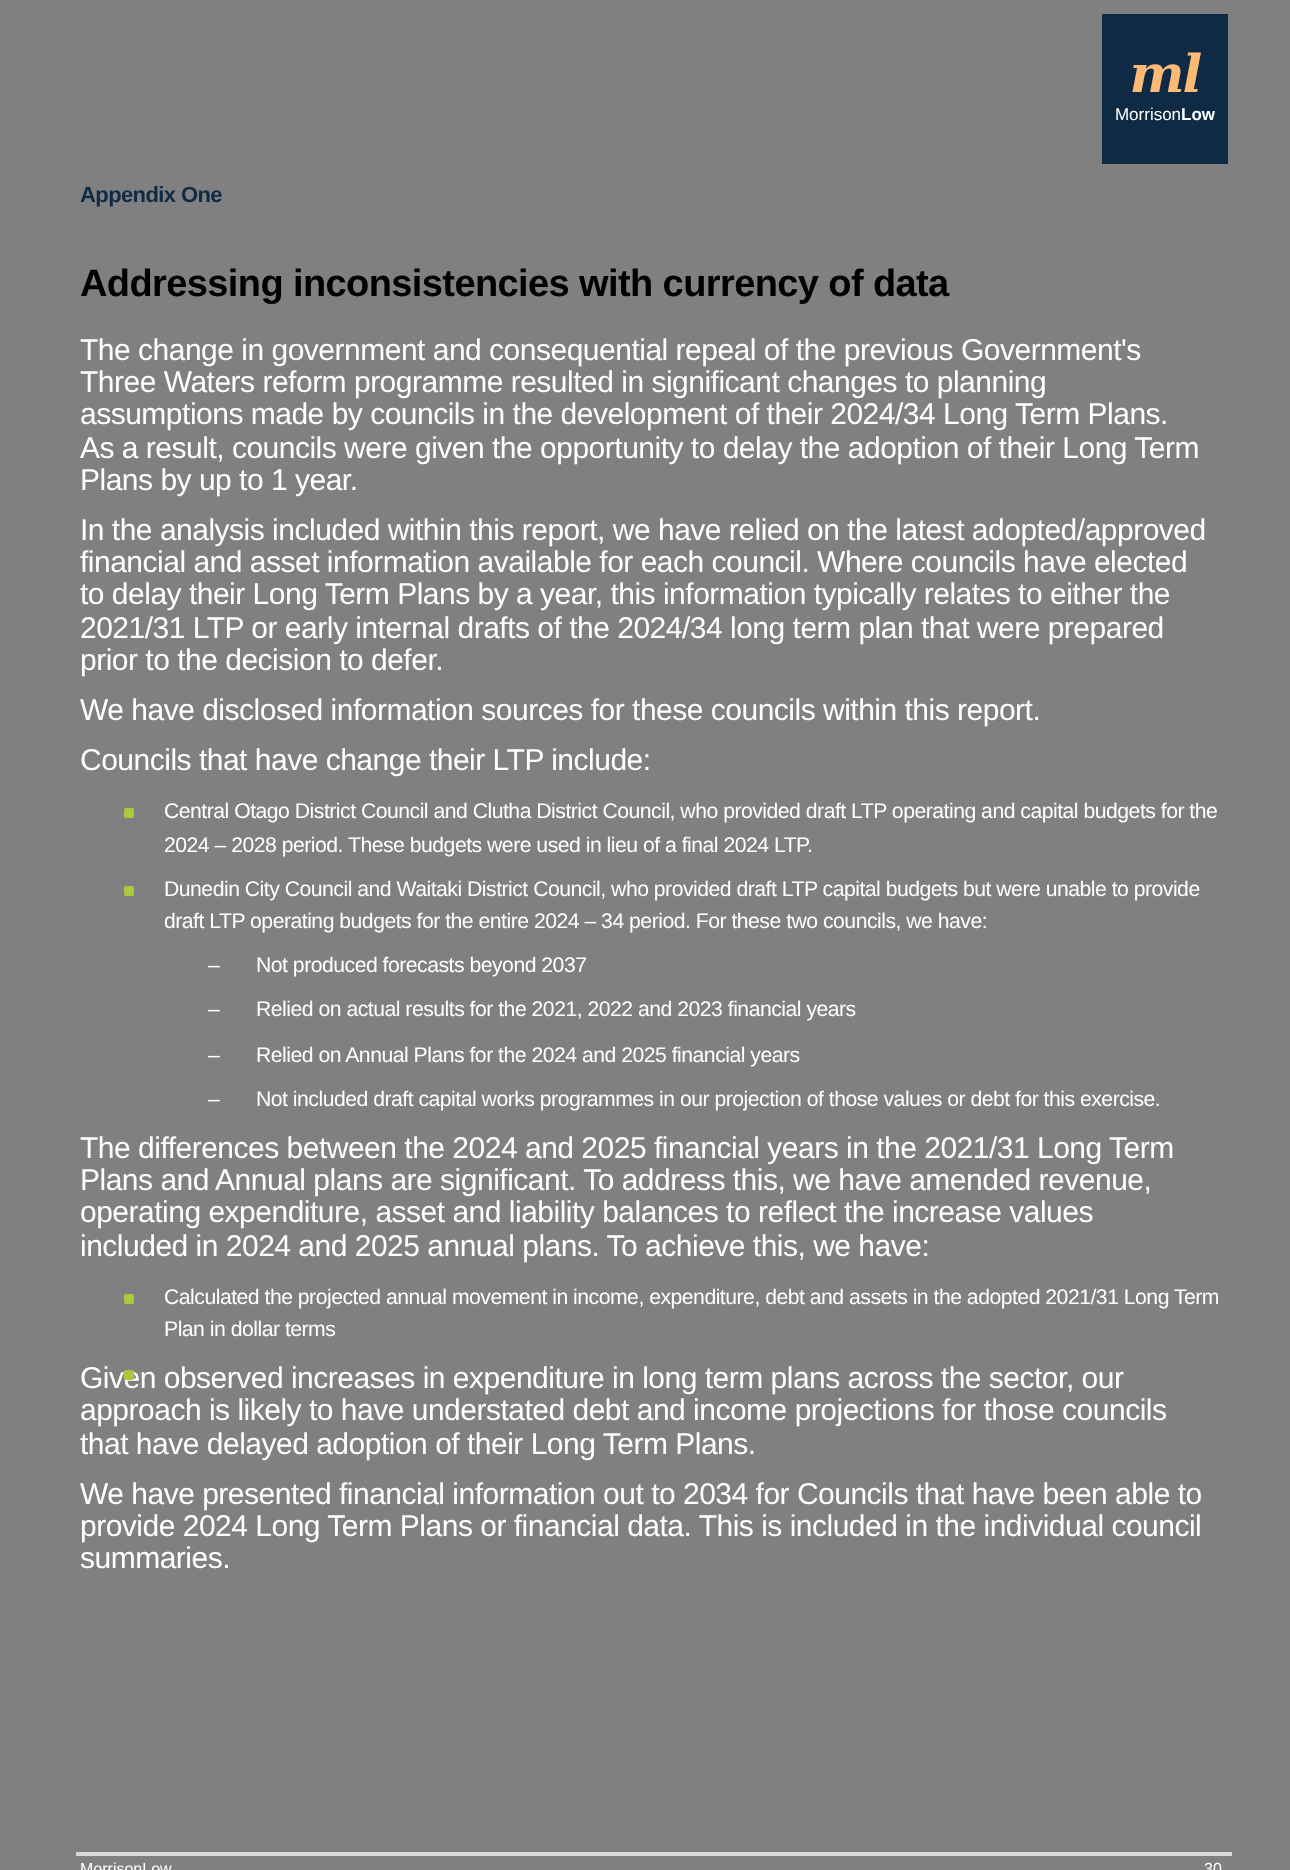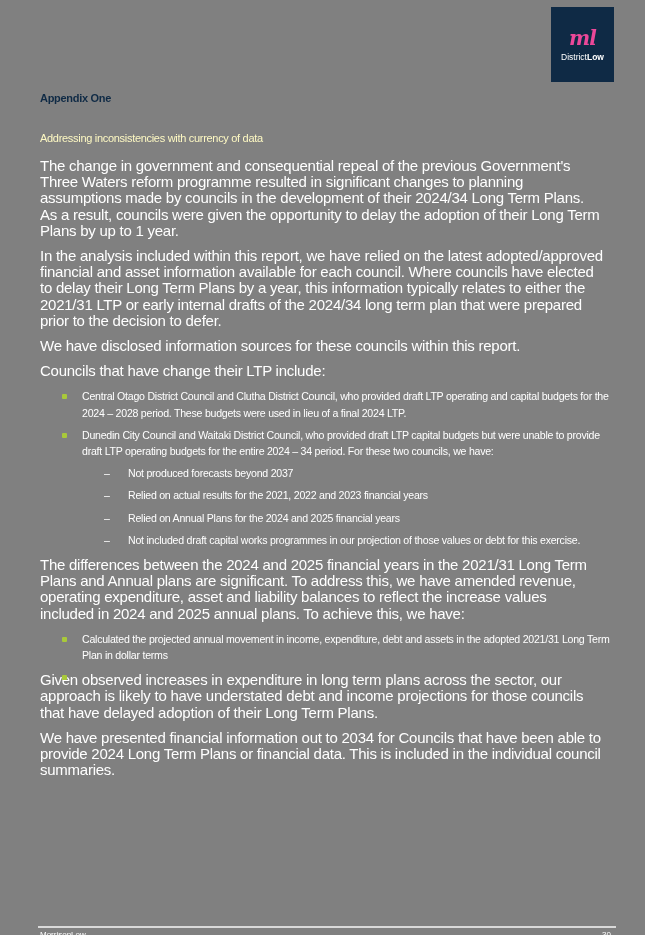--- a/index.html
+++ b/index.html
@@ -10,32 +10,32 @@
     color: #ffffff;
     position: relative;
   }
   .logo {
     position: absolute; left: 551px; top: 7px; width: 63px; height: 75px;
     background: #0f2a45;
     display: flex; flex-direction: column; align-items: center; justify-content: center;
   }
   .logo-mark {
     font-family: "DejaVu Serif", serif; font-style: italic; font-weight: bold;
-    font-size: 20px; color: #ec4899; line-height: 20px; letter-spacing: -1px;
+    font-size: 26px; color: #fdba74; line-height: 20px; letter-spacing: -1px;
   }
   .logo-text { font-size: 8.5px; color: #ffffff; margin-top: 4px; }
   .logo-text b { font-weight: bold; }
 
   .content { position: absolute; left: 40px; top: 92px; width: 575px; }
   h1 {
     margin: 0; font-size: 11px; font-weight: bold; color: #0f2a45;
     letter-spacing: -0.3px;
   }
   h2 {
-    margin: 28px 0 14px 0; font-size: 11px; font-weight: normal; color: #fef9c3;
+    margin: 28px 0 14px 0; font-size: 19px; font-weight: bold; color: #000000;
     letter-spacing: -0.3px;
   }
   p {
     margin: 0 12px 9px 0; font-size: 15px; line-height: 16.2px; color: #ffffff;
     letter-spacing: -0.25px;
   }
   ul.bullets { list-style: none; margin: 0 0 9px 0; padding: 0; }
   ul.bullets > li {
     position: relative; padding-left: 42px; font-size: 10.6px; line-height: 16.2px;
     margin-bottom: 6px; letter-spacing: -0.25px;
@@ -54,21 +54,21 @@
     position: absolute; left: 38px; top: 926px; width: 578px; height: 2px; background: #d9d9d9;
   }
   .footer-left { position: absolute; left: 40px; top: 930px; font-size: 8px; color: #ffffff; }
   .footer-right { position: absolute; left: 602px; top: 930px; font-size: 8px; color: #ffffff; }
 </style>
 </head>
 <body>
 
 <div class="logo">
   <div class="logo-mark">ml</div>
-  <div class="logo-text"><span>District</span><b>Low</b></div>
+  <div class="logo-text"><span>Morrison</span><b>Low</b></div>
 </div>
 
 <div class="content">
   <h1>Appendix One</h1>
   <h2>Addressing inconsistencies with currency of data</h2>
 
   <p>The change in government and consequential repeal of the previous Government's Three Waters reform programme resulted in significant changes to planning assumptions made by councils in the development of their 2024/34 Long Term Plans. As a result, councils were given the opportunity to delay the adoption of their Long Term Plans by up to 1 year.</p>
   <p>In the analysis included within this report, we have relied on the latest adopted/approved financial and asset information available for each council. Where councils have elected to delay their Long Term Plans by a year, this information typically relates to either the 2021/31 LTP or early internal drafts of the 2024/34 long term plan that were prepared prior to the decision to defer.</p>
   <p>We have disclosed information sources for these councils within this report.</p>
   <p>Councils that have change their LTP include:</p>

